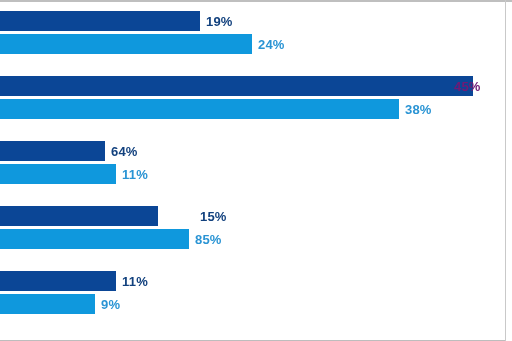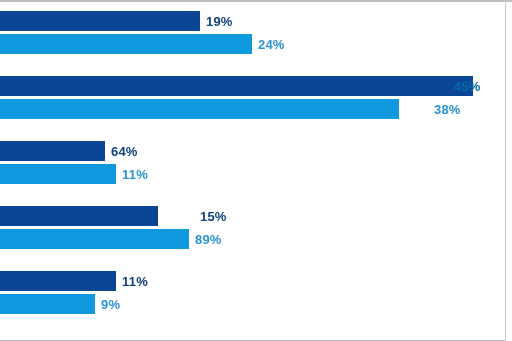--- a/index.html
+++ b/index.html
@@ -140,45 +140,45 @@
           <div class="bar-label series-0" style="left: 206px; color: rgb(18, 65, 126);">19%</div>
         </div>
         <div class="bar-row" style="top: 23px;">
           <div class="bar series-1" style="width: 252px; background: rgb(15, 152, 221);"></div>
           <div class="bar-label series-1" style="left: 258px; color: rgb(42, 148, 212);">24%</div>
         </div>
       </div>
       <div class="bar-group" style="top: 76px; height: 43px;">
         <div class="bar-row" style="top: 0px;">
           <div class="bar series-0" style="width: 473px; background: rgb(11, 70, 150);"></div>
-          <div class="bar-label series-0" style="left: 454px; color: #0369a1;">45%</div>
+          <div class="bar-label series-0" style="left: 454px; color: #701a75;">45%</div>
         </div>
         <div class="bar-row" style="top: 23px;">
           <div class="bar series-1" style="width: 399px; background: rgb(15, 152, 221);"></div>
-          <div class="bar-label series-1" style="left: 405px; color: rgb(42, 148, 212); margin-left: 29px;">38%</div>
+          <div class="bar-label series-1" style="left: 405px; color: rgb(42, 148, 212);">38%</div>
         </div>
       </div>
       <div class="bar-group" style="top: 141px; height: 43px;">
         <div class="bar-row" style="top: 0px;">
           <div class="bar series-0" style="width: 105px; background: rgb(11, 70, 150);"></div>
           <div class="bar-label series-0" style="left: 111px; color: rgb(18, 65, 126);">64%</div>
         </div>
         <div class="bar-row" style="top: 23px;">
           <div class="bar series-1" style="width: 116px; background: rgb(15, 152, 221);"></div>
           <div class="bar-label series-1" style="left: 122px; color: rgb(42, 148, 212);">11%</div>
         </div>
       </div>
       <div class="bar-group" style="top: 206px; height: 43px;">
         <div class="bar-row" style="top: 0px;">
           <div class="bar series-0" style="width: 158px; background: rgb(11, 70, 150);"></div>
           <div class="bar-label series-0" style="left: 164px; color: rgb(18, 65, 126); margin-left: 36px;">15%</div>
         </div>
         <div class="bar-row" style="top: 23px;">
           <div class="bar series-1" style="width: 189px; background: rgb(15, 152, 221);"></div>
-          <div class="bar-label series-1" style="left: 195px; color: rgb(42, 148, 212);">89%</div>
+          <div class="bar-label series-1" style="left: 195px; color: rgb(42, 148, 212);">85%</div>
         </div>
       </div>
       <div class="bar-group" style="top: 271px; height: 43px;">
         <div class="bar-row" style="top: 0px;">
           <div class="bar series-0" style="width: 116px; background: rgb(11, 70, 150);"></div>
           <div class="bar-label series-0" style="left: 122px; color: rgb(18, 65, 126);">11%</div>
         </div>
         <div class="bar-row" style="top: 23px;">
           <div class="bar series-1" style="width: 95px; background: rgb(15, 152, 221);"></div>
           <div class="bar-label series-1" style="left: 101px; color: rgb(42, 148, 212);">9%</div>

